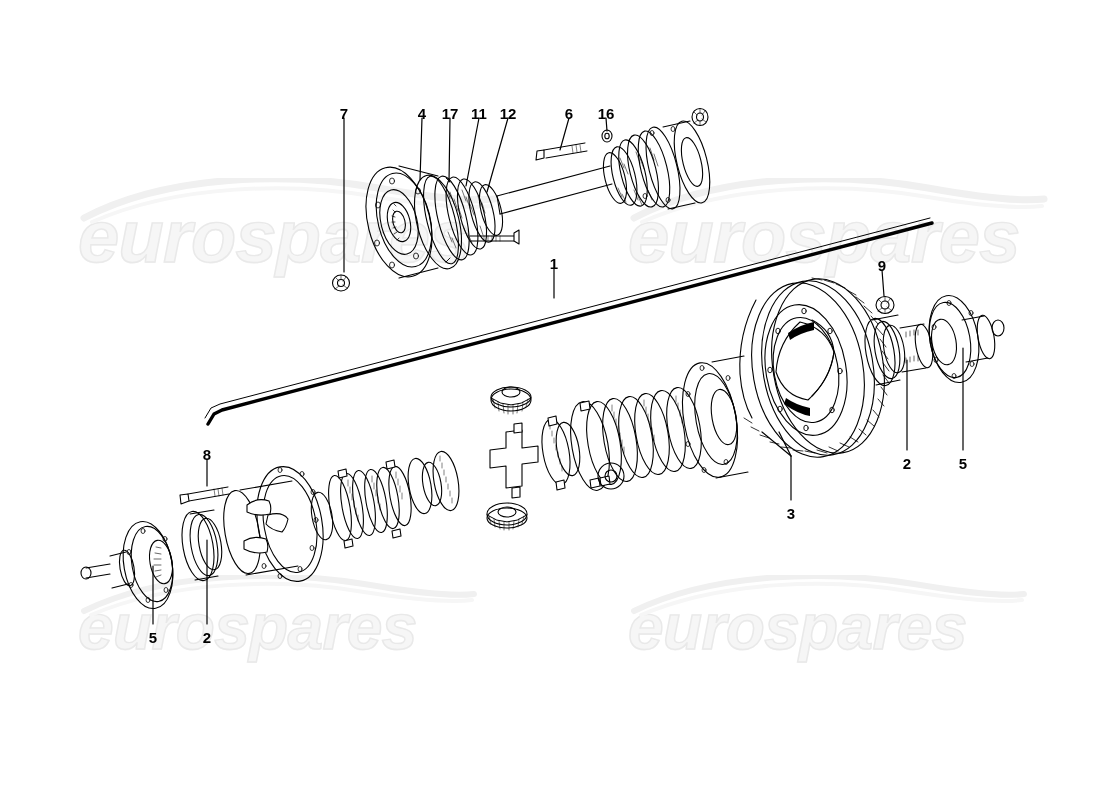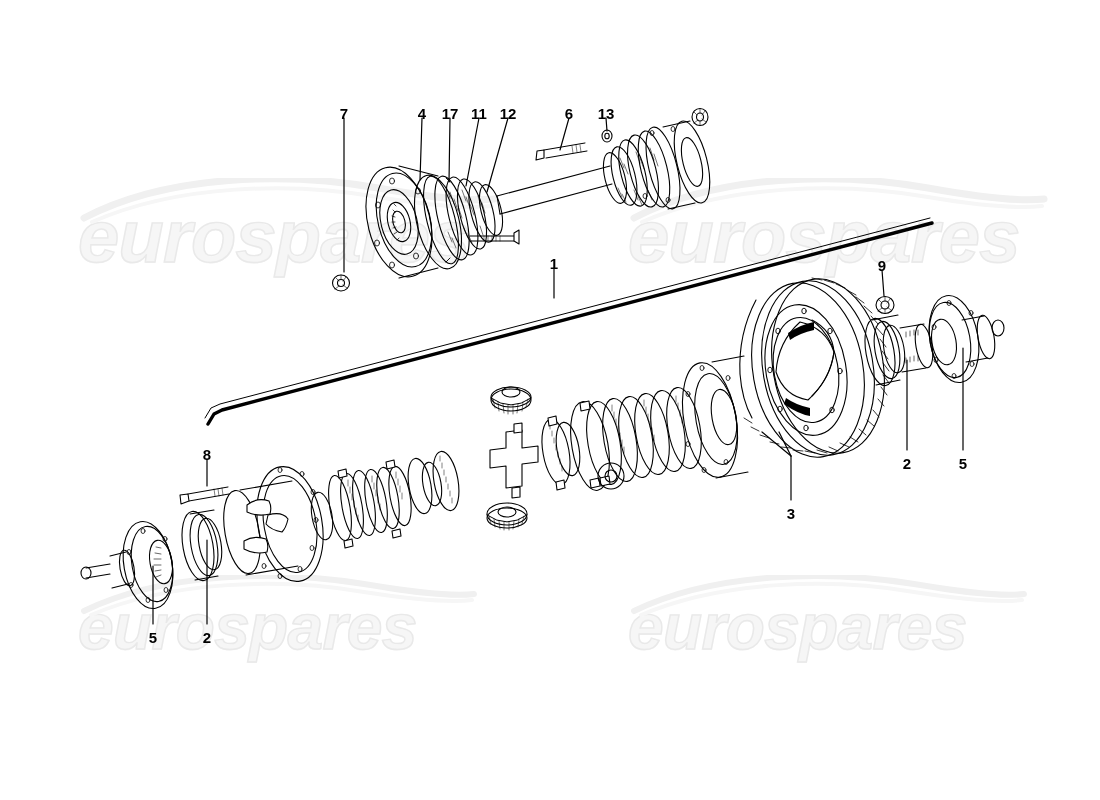--- a/index.html
+++ b/index.html
@@ -485,21 +485,21 @@
       </g>
     </g>
   </svg>
 
   <div class="callout" style="left:344px;top:106px;"><span>7</span></div>
   <div class="callout" style="left:422px;top:106px;"><span>4</span></div>
   <div class="callout" style="left:450px;top:106px;"><span>17</span></div>
   <div class="callout" style="left:479px;top:106px;"><span>11</span></div>
   <div class="callout" style="left:508px;top:106px;"><span>12</span></div>
   <div class="callout" style="left:569px;top:106px;"><span>6</span></div>
-  <div class="callout" style="left:606px;top:106px;"><span>13</span></div>
+  <div class="callout" style="left:606px;top:106px;"><span>16</span></div>
   <div class="callout" style="left:554px;top:256px;"><span>1</span></div>
   <div class="callout" style="left:882px;top:258px;"><span>9</span></div>
   <div class="callout" style="left:207px;top:447px;"><span>8</span></div>
   <div class="callout" style="left:907px;top:456px;"><span>2</span></div>
   <div class="callout" style="left:963px;top:456px;"><span>5</span></div>
   <div class="callout" style="left:791px;top:506px;"><span>3</span></div>
   <div class="callout" style="left:153px;top:630px;"><span>5</span></div>
   <div class="callout" style="left:207px;top:630px;"><span>2</span></div>
 
 </div>

